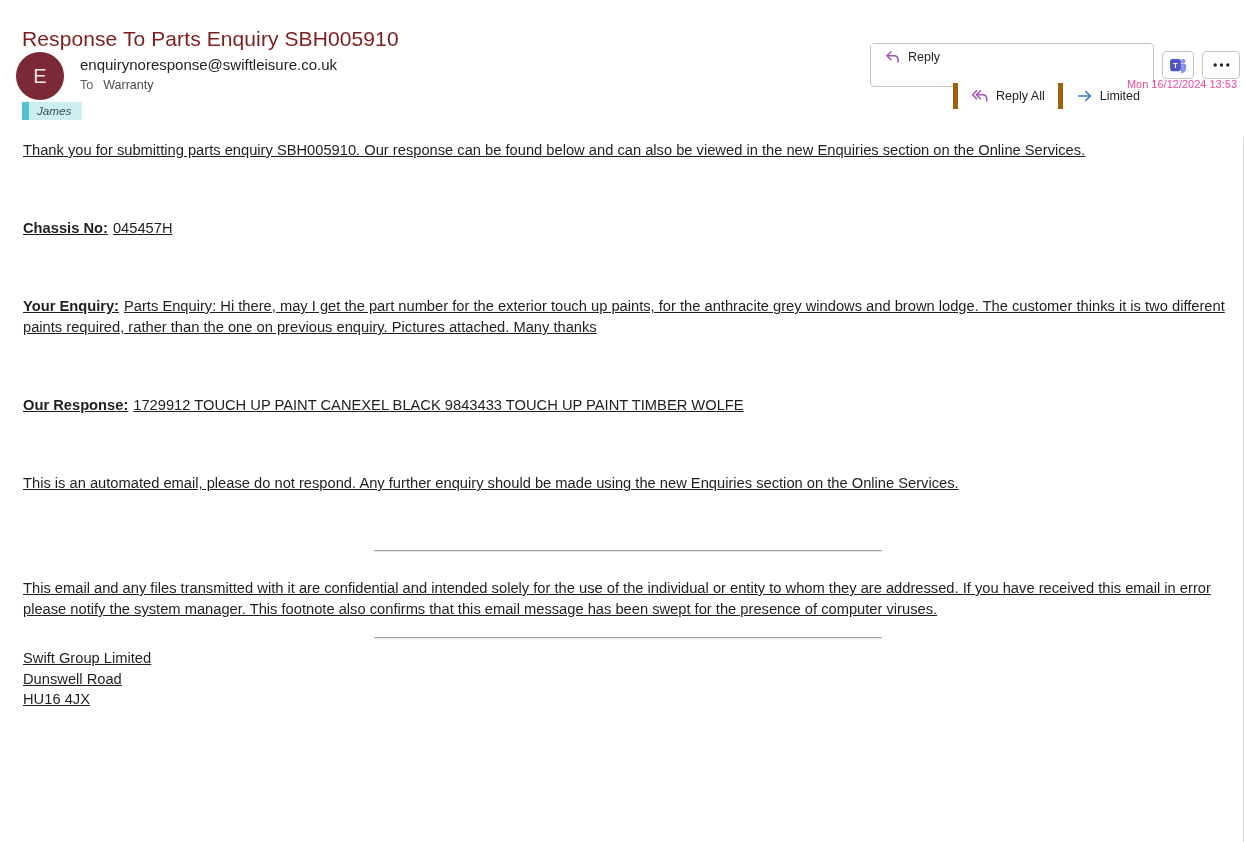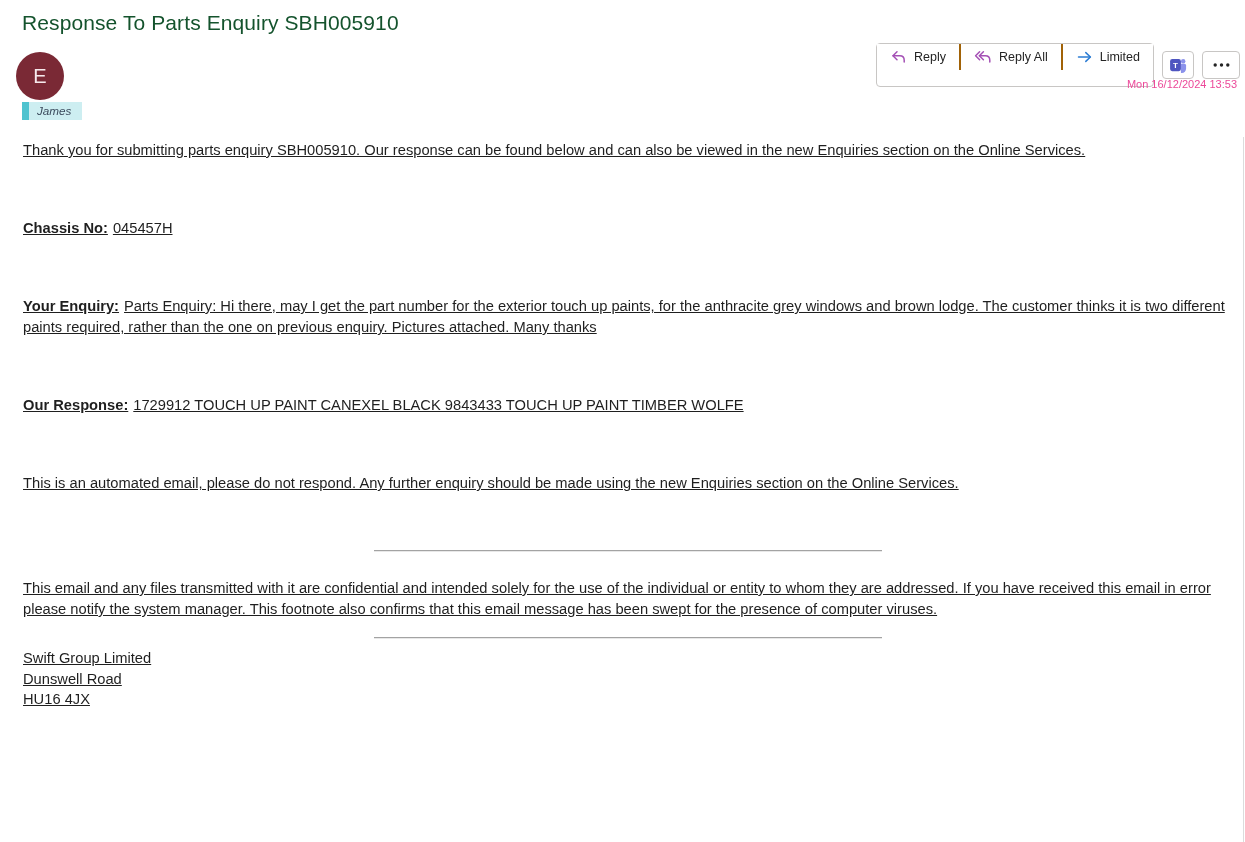--- a/index.html
+++ b/index.html
@@ -2,22 +2,22 @@
 <html><head>
 <meta charset="utf-8">
 <style>
   * { margin: 0; padding: 0; box-sizing: border-box; }
   html, body { width: 1245px; height: 842px; background: #ffffff; overflow: hidden; }
   body { font-family: "Liberation Sans", sans-serif; color: #242424; position: relative; }
 
   
   .header { position: relative; height: 120px; }
   .subject {
-    position: absolute; left: 22px; top: 11px;
-    font-size: 21px; font-weight: 400; color: #14532d; letter-spacing: 0.1px;
+    position: absolute; left: 22px; top: 27px;
+    font-size: 21px; font-weight: 400; color: #7f1d1d; letter-spacing: 0.1px;
     white-space: nowrap;
   }
   .avatar {
     position: absolute; left: 16px; top: 52px;
     width: 48px; height: 48px; border-radius: 50%;
     background: #7a2935; color: #f7e9ec;
     display: flex; align-items: center; justify-content: center;
     font-size: 20px; font-weight: 400; cursor: default;
   }
   .sender-block { position: absolute; left: 80px; top: 56px; }
@@ -38,21 +38,21 @@
 
   
   .toolbar { position: absolute; top: 43px; right: 5px; display: flex; gap: 8px; align-items: center; }
   .btn-group { display: inline-flex; border: 1px solid #c8c6c4; border-radius: 4px; background: #fff; height: 44px; }
   .btn {
     display: inline-flex; align-items: center; gap: 7px;
     background: #fff; border: none; height: 26px;
     padding: 0 13px; font-family: "Liberation Sans", sans-serif;
     font-size: 12.5px; color: #242424; cursor: pointer; white-space: nowrap;
   }
-  .btn + .btn { border-left: 2px solid #a16207; }
+  .btn + .btn { border-left: 5px solid #a16207; margin-top: 39px; }
   .btn-single {
     display: inline-flex; align-items: center; justify-content: center;
     border: 1px solid #c8c6c4; border-radius: 4px; background: #fff;
     height: 28px; cursor: pointer;
   }
   .btn-teams { width: 32px; }
   .btn-more { width: 38px; }
   .received { position: absolute; top: 78px; right: 8px; font-size: 11px; color: #ec4899; white-space: nowrap; }
 
   
@@ -76,20 +76,27 @@
 </head>
 <body>
 
 <div class="header">
   <div class="subject">Response To Parts Enquiry SBH005910</div>
 
   <div class="avatar">
     <span>E</span>
   </div>
 
+  <div class="sender-block">
+    <div class="sender-email">enquirynoresponse@swiftleisure.co.uk</div>
+    <div class="to-line">
+      <span class="to-label">To</span>
+      <span class="recipient">Warranty</span>
+    </div>
+  </div>
 
   <div class="category-tag">
     <span class="category-strip"></span>
     <span class="category-text">James</span>
   </div>
 
   <div class="toolbar">
     <div class="btn-group">
       <button class="btn">
         <span>

